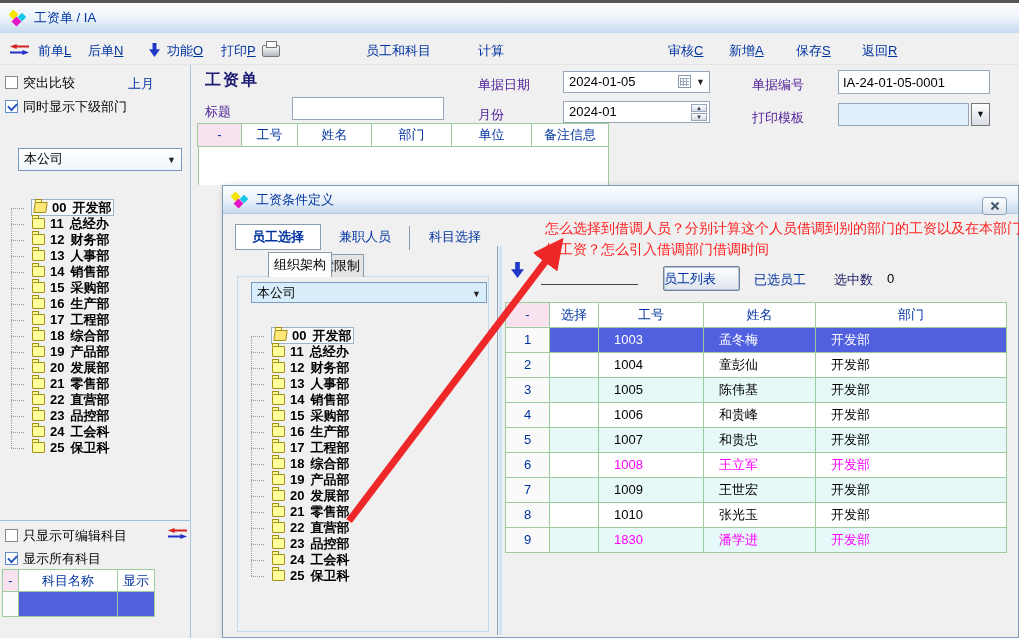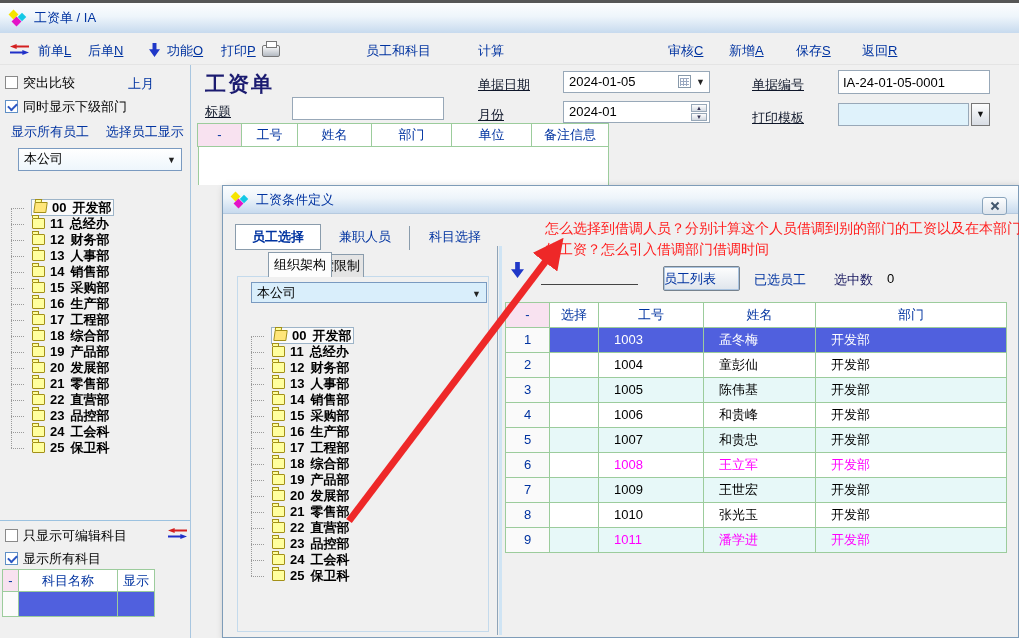--- a/index.html
+++ b/index.html
@@ -68,22 +68,22 @@
   .gc.rn { background:#fbfbfb; }
 
   
   .sb-div { position:absolute; left:0; top:455px; width:190px; border-top:1px solid #9cc2e0; }
   .subj-table { position:absolute; left:3px; top:505px; }
   .subj-table .gc { height:23px; line-height:21px; }
   .sw0 { width:17px; } .sw1 { width:100px; } .sw2 { width:38px; }
   .subj-sel { background:#5060de !important; }
 
   
-  .page-title { position:absolute; left:205px; top:70px; font-size:21px; font-weight:bold; color:#1b1b70; letter-spacing:2px; }
-  .flabel { position:absolute; white-space:nowrap; color:#0f172a;text-decoration:underline; }
+  .page-title { position:absolute; left:205px; top:70px; font-size:16px; font-weight:bold; color:#1b1b70; letter-spacing:2px; }
+  .flabel { position:absolute; white-space:nowrap; color:#4c1d95; }
   .tinput { position:absolute; background:#fff; border:1px solid #98a8b8; padding:0 4px; font:inherit; color:#000; }
   .dcombo { position:absolute; background:#fff; border:1px solid #98a8b8; line-height:20px; padding-left:5px; cursor:pointer; }
   .cal { position:absolute; right:18px; top:3px; width:13px; height:13px; border:1px solid #8899aa; background:#fff; }
   .cal::before { content:""; position:absolute; inset:2px 1px 1px 1px;
     background:repeating-linear-gradient(to right,#9aa8c0 0 1px,transparent 1px 3px),
                repeating-linear-gradient(to bottom,#9aa8c0 0 1px,transparent 1px 3px); }
   .dd-arr { position:absolute; right:4px; top:0; font-size:9px; line-height:21px; color:#222; }
   .spin { position:absolute; right:2px; top:2px; width:16px; height:16px; display:flex; flex-direction:column; gap:1px; }
   .spin b { flex:1; background:linear-gradient(#fefefe,#d4dae2); border:1px solid #98a8b8; font-size:6px; line-height:6px; text-align:center; color:#335; font-weight:normal; cursor:pointer; }
   .combo-lite { position:absolute; background:#dff2fb; border:1px solid #98a8b8; }
@@ -166,24 +166,20 @@
 </div>
 
 <div class="sidebar">
   <div class="sb-row" style="top:9px">
     <span class="cb"></span><span class="lbl">突出比较</span>
     <span class="link" style="position:absolute;left:123px;top:1px">上月</span>
   </div>
   <div class="sb-row" style="top:33px">
     <span class="cb checked"></span><span class="lbl">同时显示下级部门</span>
   </div>
-  <div class="sb-row" style="left:11px;top:58px">
-    <span class="link">显示所有员工</span>
-    <span class="link" style="margin-left:13px">选择员工显示</span>
-  </div>
   <div class="combo" style="left:18px;top:83px;width:164px;height:23px">
     <span>本公司</span>
     <span class="arr">▼</span>
   </div>
 
   <div class="tree" style="left:5px;top:135px">
       <div class="tree-item odd selected">
     <span class="ti-inner"><span class="folder"></span><span class="ti-code">00</span><span class="ti-name">开发部</span></span>
   </div>
       <div class="tree-item even">
@@ -448,21 +444,21 @@
         <div class="erow even">
     <div class="ec ew0 rnum">8</div>
     <div class="ec ew1 dc"></div>
     <div class="ec ew2 dc">1010</div>
     <div class="ec ew3 dc">张光玉</div>
     <div class="ec ew4 dc">开发部</div>
   </div>
         <div class="erow odd magenta">
     <div class="ec ew0 rnum">9</div>
     <div class="ec ew1 dc"></div>
-    <div class="ec ew2 dc">1011</div>
+    <div class="ec ew2 dc">1830</div>
     <div class="ec ew3 dc">潘学进</div>
     <div class="ec ew4 dc">开发部</div>
   </div>
       </div>
   </div>
 </div>
 
 <svg class="overlay" width="1019" height="638">
   <defs>
     <marker id="ah" viewBox="0 0 10 10" refX="7" refY="5" markerWidth="4.4" markerHeight="4.4" orient="auto">

